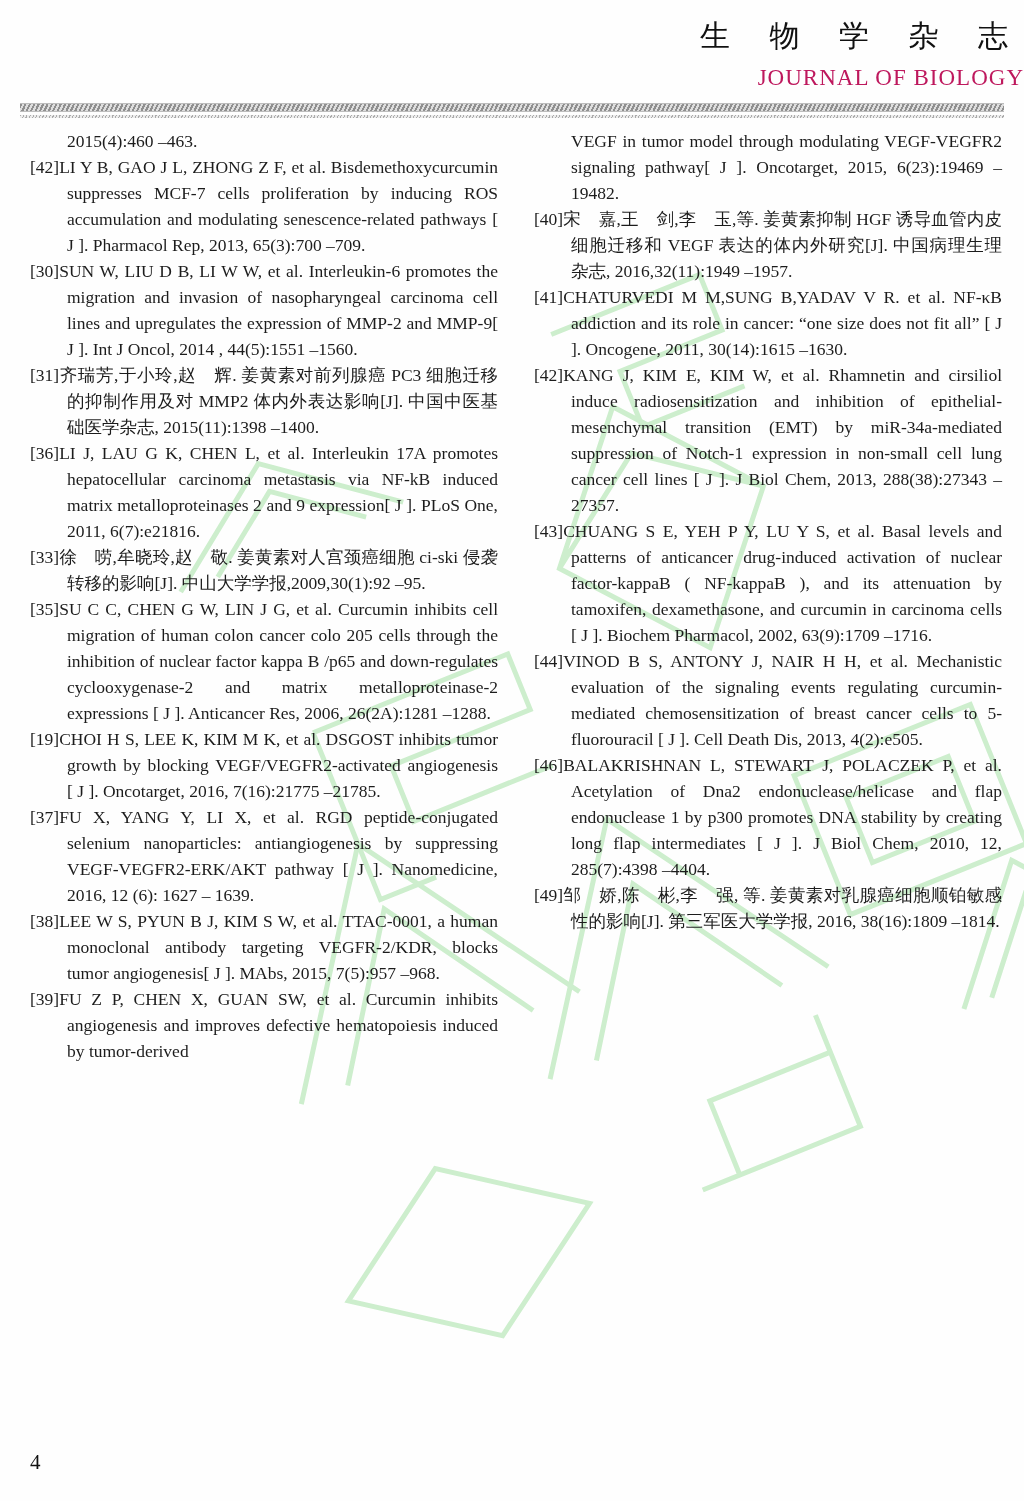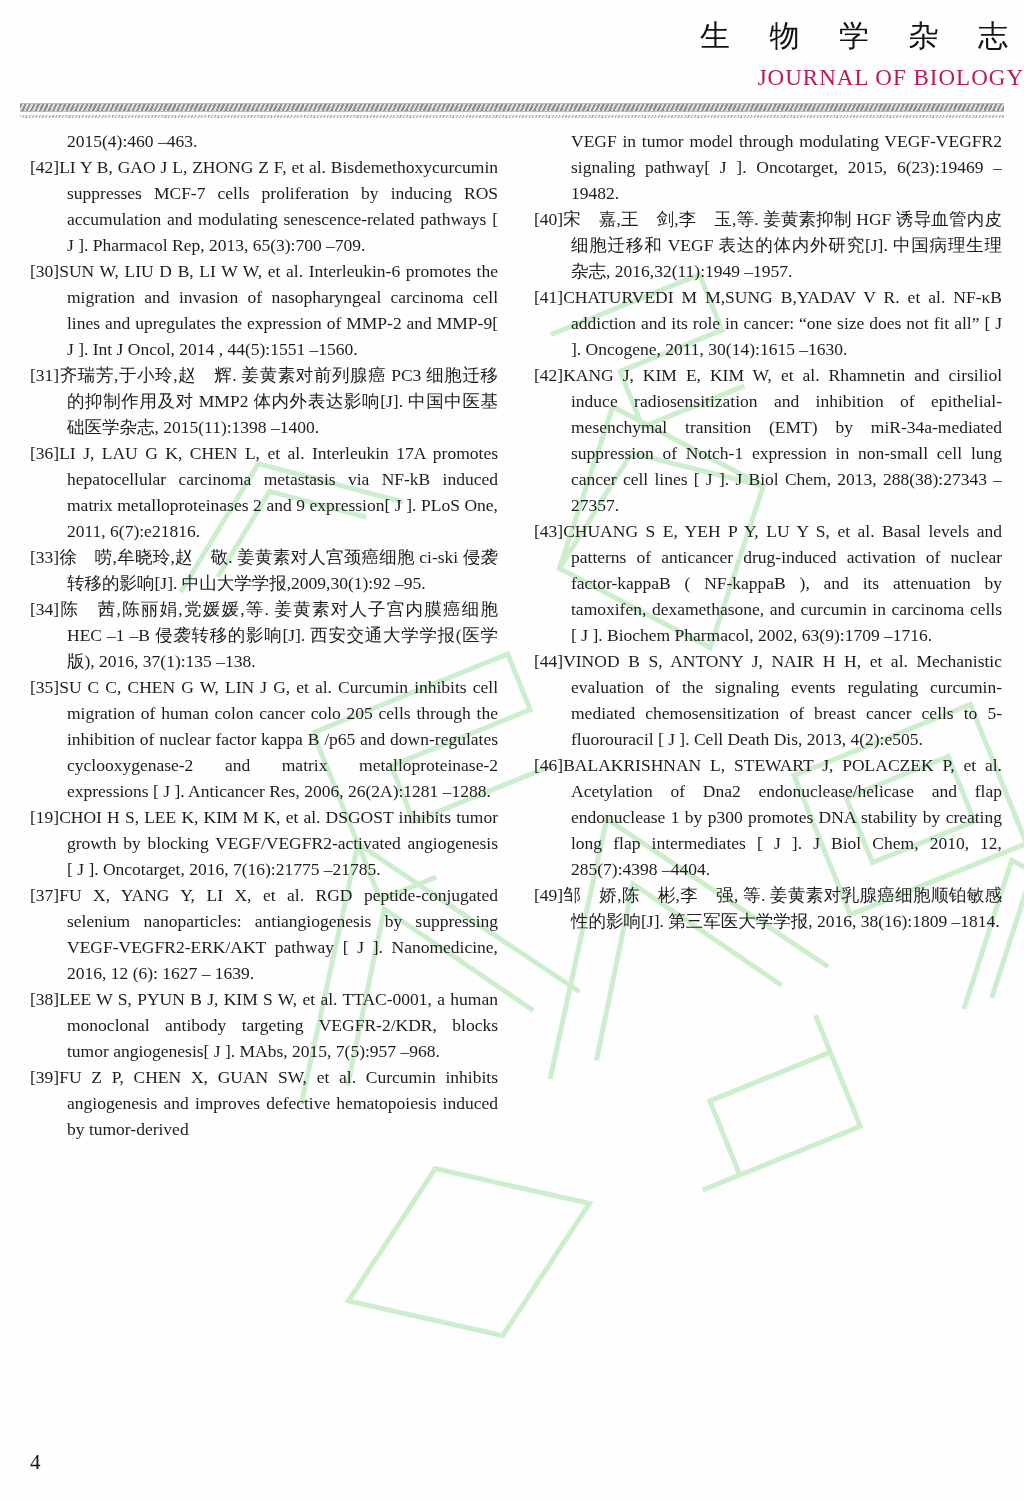--- a/index.html
+++ b/index.html
@@ -113,21 +113,20 @@
   </div>
 
   <div class="columns">
     <div class="col">
         <p class="entry cont">2015(4):460 –463.</p>
         <p class="entry"><span class="label">[42]</span>LI Y B, GAO J L, ZHONG Z F, et al.  Bisdemethoxycurcumin suppresses MCF-7 cells proliferation by inducing ROS accumulation and modulating senescence-related pathways [ J ].  Pharmacol Rep, 2013, 65(3):700 –709.</p>
         <p class="entry"><span class="label">[30]</span>SUN W, LIU D B, LI W W, et al.  Interleukin-6 promotes the migration and invasion of nasopharyngeal carcinoma cell lines and upregulates the expression of MMP-2 and MMP-9[ J ].  Int J Oncol, 2014 , 44(5):1551 –1560.</p>
         <p class="entry"><span class="label">[31]</span>齐瑞芳,于小玲,赵　辉. 姜黄素对前列腺癌 PC3 细胞迁移的抑制作用及对 MMP2 体内外表达影响[J].  中国中医基础医学杂志, 2015(11):1398 –1400.</p>
         <p class="entry"><span class="label">[36]</span>LI J, LAU G K, CHEN L, et al.  Interleukin 17A promotes hepatocellular carcinoma metastasis via NF-kB induced matrix metalloproteinases 2 and 9 expression[ J ].  PLoS One, 2011, 6(7):e21816.</p>
         <p class="entry"><span class="label">[33]</span>徐　唠,牟晓玲,赵　敬. 姜黄素对人宫颈癌细胞 ci-ski 侵袭转移的影响[J]. 中山大学学报,2009,30(1):92 –95.</p>
-        <p class="entry"><span class="label">[34]</span>陈　茜,陈丽娟,党媛媛,等.  姜黄素对人子宫内膜癌细胞 HEC –1 –B 侵袭转移的影响[J]. 西安交通大学学报(医学版), 2016, 37(1):135 –138.</p>
         <p class="entry"><span class="label">[35]</span>SU C C, CHEN G W, LIN J G, et al.  Curcumin inhibits cell migration of human colon cancer colo 205 cells through the inhibition of nuclear factor kappa B /p65 and down-regulates cyclooxygenase-2 and matrix metalloproteinase-2 expressions [ J ].  Anticancer Res, 2006, 26(2A):1281 –1288.</p>
         <p class="entry"><span class="label">[19]</span>CHOI H S, LEE K, KIM M K, et al.  DSGOST inhibits tumor growth by blocking VEGF/VEGFR2-activated angiogenesis [ J ]. Oncotarget, 2016, 7(16):21775 –21785.</p>
         <p class="entry"><span class="label">[37]</span>FU X, YANG Y, LI X, et al.  RGD peptide-conjugated selenium nanoparticles: antiangiogenesis by suppressing VEGF-VEGFR2-ERK/AKT pathway [ J ].  Nanomedicine, 2016, 12 (6): 1627 – 1639.</p>
         <p class="entry"><span class="label">[38]</span>LEE W S, PYUN B J, KIM S W, et al.  TTAC-0001, a human monoclonal antibody targeting VEGFR-2/KDR, blocks tumor angiogenesis[ J ].  MAbs, 2015, 7(5):957 –968.</p>
         <p class="entry"><span class="label">[39]</span>FU Z P, CHEN X, GUAN SW, et al.  Curcumin inhibits angiogenesis and improves defective hematopoiesis induced by tumor-derived</p>
       </div>
     <div class="col">
         <p class="entry cont">VEGF in tumor model through modulating VEGF-VEGFR2 signaling pathway[ J ].  Oncotarget, 2015, 6(23):19469 –19482.</p>
         <p class="entry"><span class="label">[40]</span>宋　嘉,王　剑,李　玉,等. 姜黄素抑制 HGF 诱导血管内皮细胞迁移和 VEGF 表达的体内外研究[J]. 中国病理生理杂志, 2016,32(11):1949 –1957.</p>
         <p class="entry"><span class="label">[41]</span>CHATURVEDI M M,SUNG B,YADAV V R. et al.  NF-κB addiction and its role in cancer: “one size does not fit all” [ J ].  Oncogene, 2011, 30(14):1615 –1630.</p>

